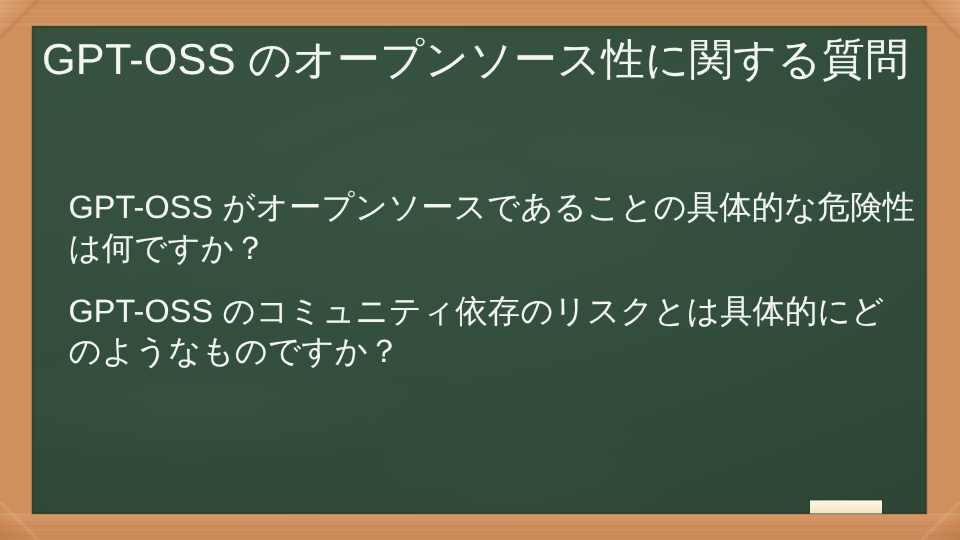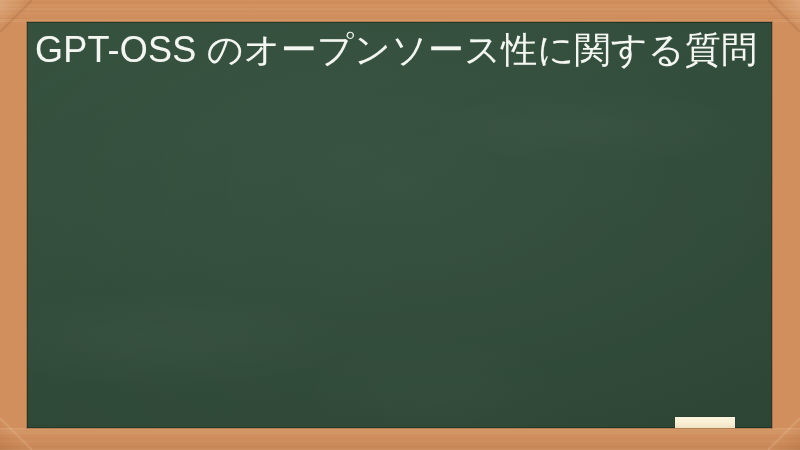--- a/index.html
+++ b/index.html
@@ -163,20 +163,22 @@
 
   <div id="board">
 
     <div id="board-texture"></div>
 
     <div id="content">
 
       <h1 id="title">GPT-OSS のオープンソース性に関する質問</h1>
 
       <ul id="bullets">
+        <li class="bullet">GPT-OSS がオープンソースであることの具体的な危険性は何ですか？</li>
+        <li class="bullet">GPT-OSS のコミュニティ依存のリスクとは具体的にどのようなものですか？</li>
       </ul>
 
     </div>
 
     <div id="eraser"></div>
 
   </div>
 
 </div>
 

